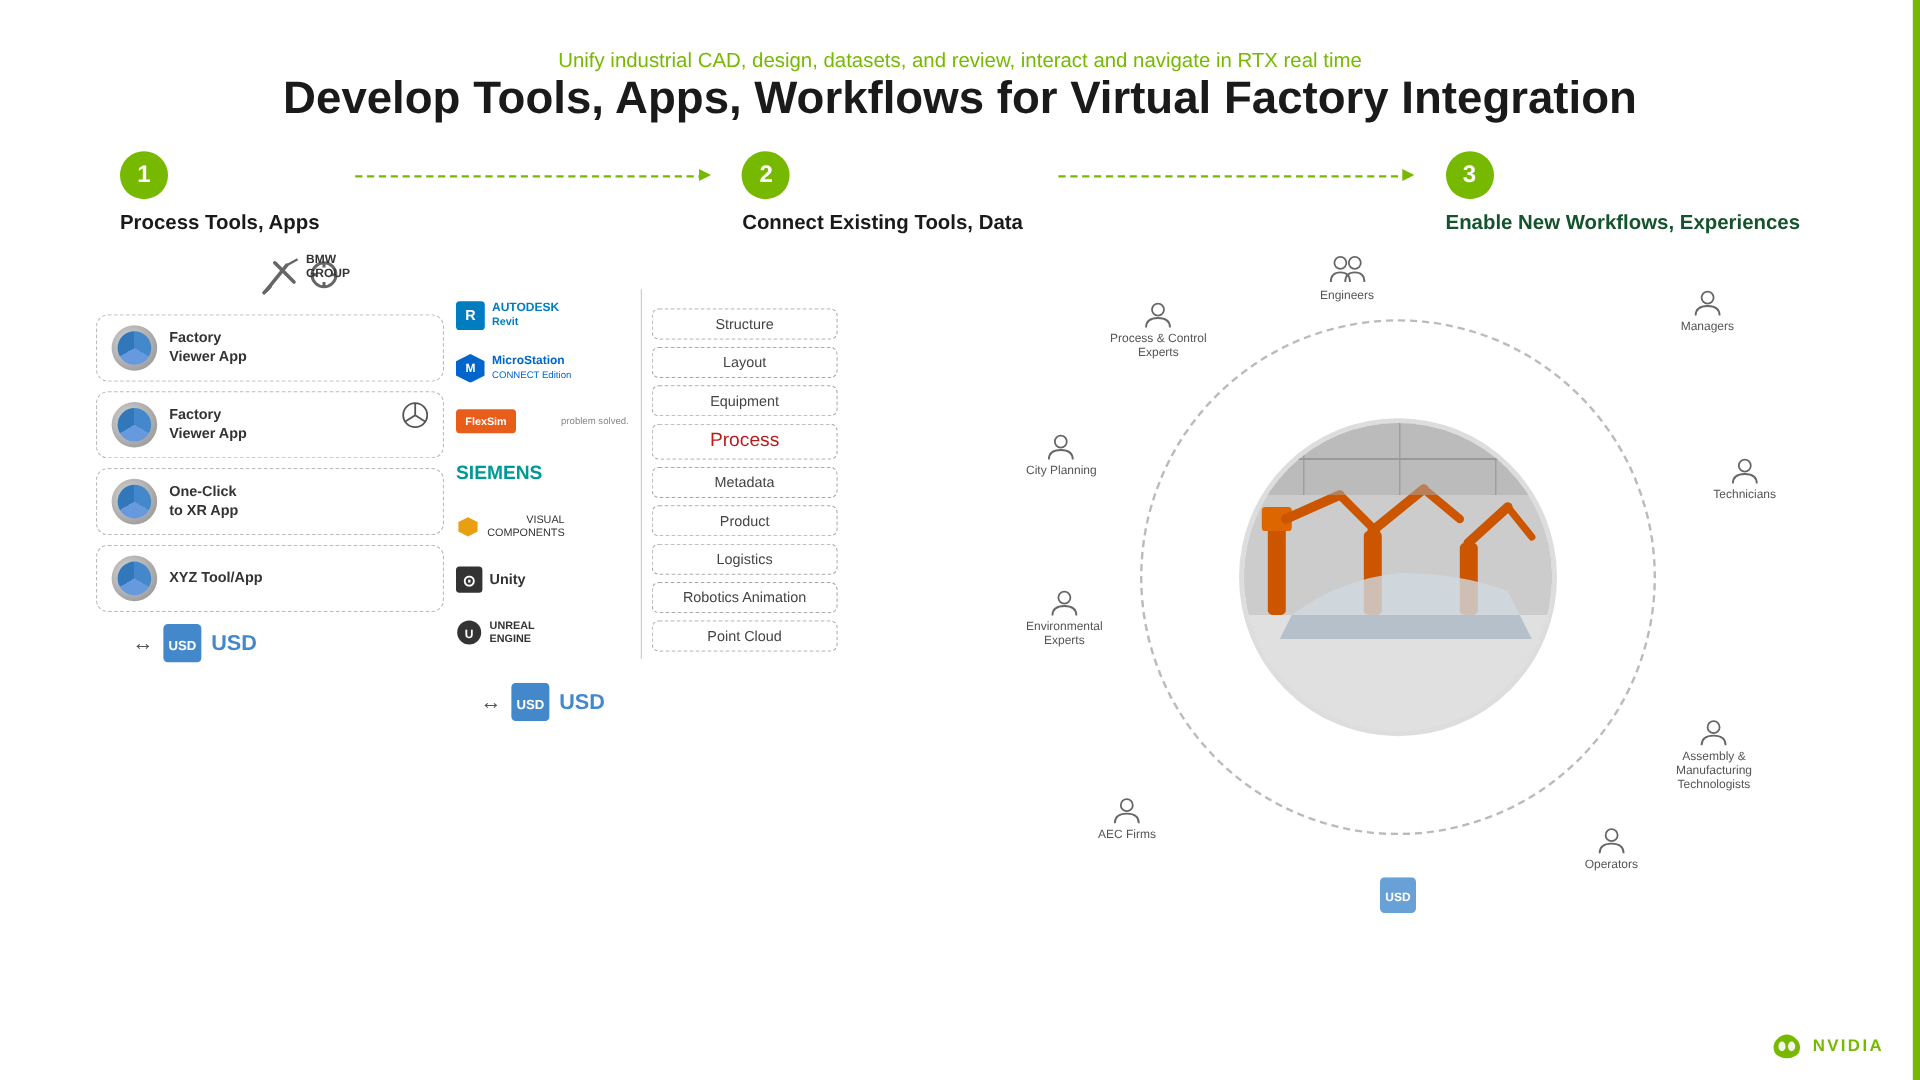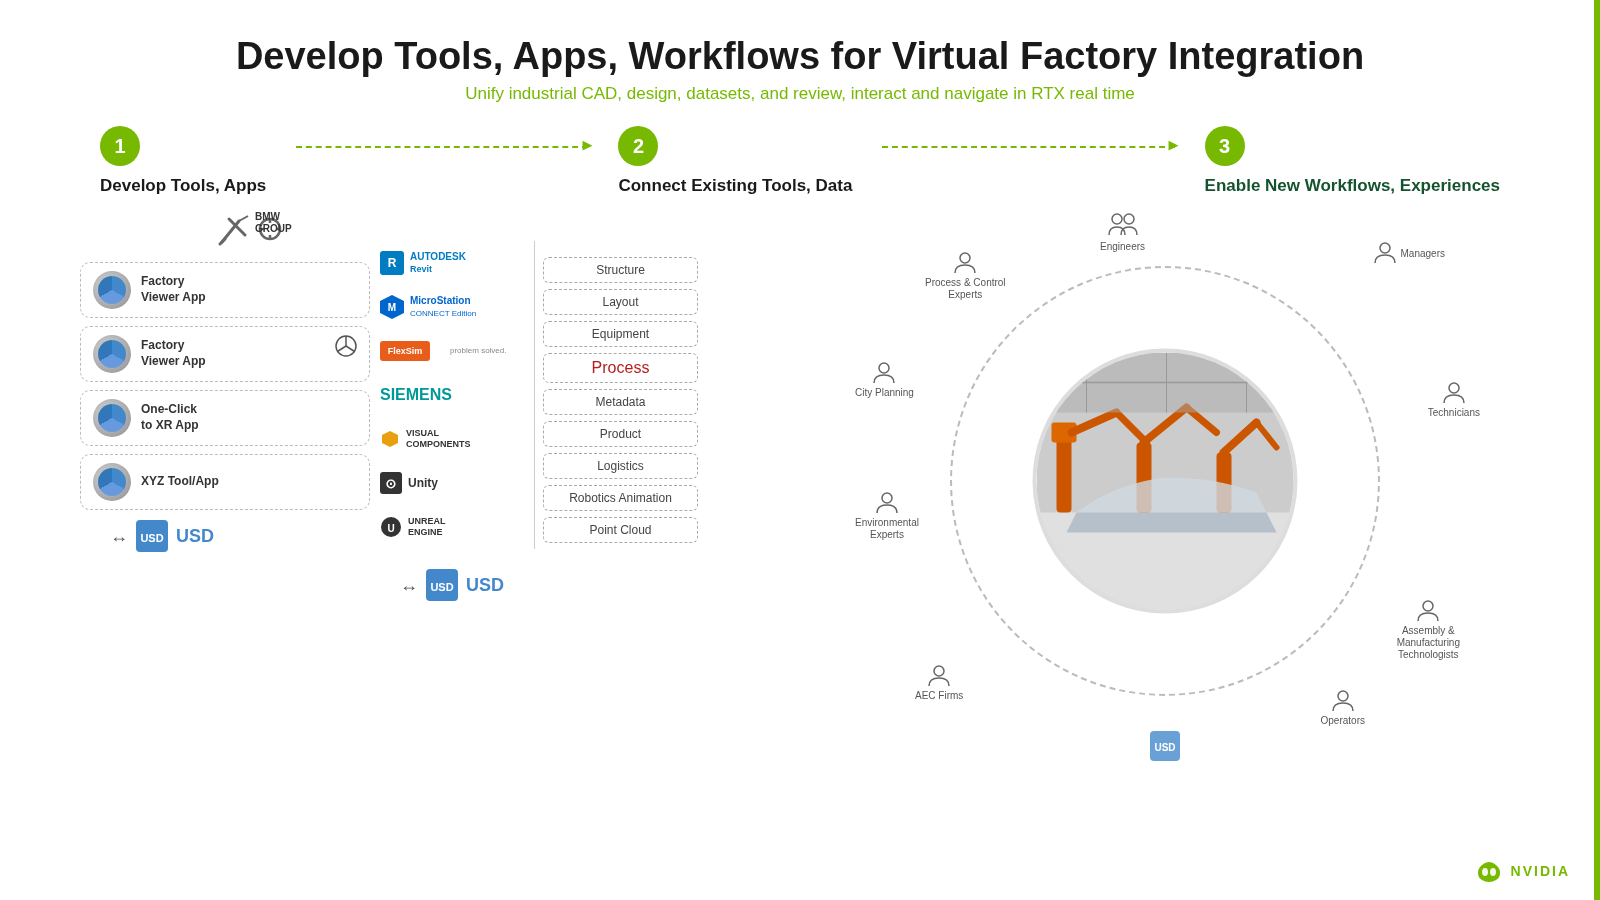--- a/index.html
+++ b/index.html
@@ -11,31 +11,31 @@
       overflow: hidden;
       position: relative;
     }
   </style>
 </head>
 <body>
 
 <div style="width:1600px; height:900px; background:#fff; position:relative; overflow:hidden;">
 
   <div style="text-align:center; padding-top:35px;">
+    <div style="font-size:17px; color:#76b900; margin-top:6px;">Unify industrial CAD, design, datasets, and review, interact and navigate in RTX real time</div>
     <div style="font-size:38px; font-weight:800; color:#1a1a1a;">Develop Tools, Apps, Workflows for Virtual Factory Integration</div>
-    <div style="font-size:17px; color:#76b900; margin-top:6px;">Unify industrial CAD, design, datasets, and review, interact and navigate in RTX real time</div>
   </div>
 
   <div style="display:flex; align-items:flex-start; padding: 22px 100px 0 100px; gap:0;">
 
     <div style="display:flex; flex-direction:column; align-items:flex-start;">
       <div style="width:40px;height:40px;border-radius:50%;background:#76b900;color:white;font-size:20px;font-weight:700;display:flex;align-items:center;justify-content:center;">
         <span>1</span>
       </div>
-      <div style="margin-top:10px; font-size:17px; font-weight:700; color:#1a1a1a; white-space:nowrap;">Develop Tools, Apps</div>
+      <div style="margin-top:10px; font-size:17px; font-weight:700; color:#1a1a1a; white-space:nowrap;">Process Tools, Apps</div>
     </div>
 
     <div style="flex:1; padding-top:20px; margin:0 30px;">
       <div style="position:relative; border-top:2.5px dashed #76b900;">
         <span style="position:absolute;right:-4px;top:-11px;color:#76b900;font-size:13px;">▶</span>
       </div>
     </div>
 
     <div style="display:flex; flex-direction:column; align-items:flex-start;">
       <div style="width:40px;height:40px;border-radius:50%;background:#76b900;color:white;font-size:20px;font-weight:700;display:flex;align-items:center;justify-content:center;">
@@ -139,35 +139,35 @@
           <div style="height:44px;display:flex;align-items:center;gap:6px;">
             <div style="width:24px;height:24px;background:#007dc1;border-radius:3px;color:white;display:flex;align-items:center;justify-content:center;font-size:12px;font-weight:700;flex-shrink:0;">R</div>
             <div style="font-size:10px;font-weight:700;color:#007dc1;line-height:1.2;">AUTODESK<br><span style="font-size:9px;">Revit</span></div>
           </div>
 
           <div style="height:44px;display:flex;align-items:center;gap:6px;">
             <div style="width:24px;height:24px;background:#0066cc;clip-path:polygon(50% 0%,100% 25%,100% 75%,50% 100%,0% 75%,0% 25%);color:white;display:flex;align-items:center;justify-content:center;font-size:10px;font-weight:700;flex-shrink:0;">M</div>
             <div style="font-size:10px;font-weight:700;color:#0066cc;line-height:1.2;">MicroStation<br><span style="font-size:8px;font-weight:400;">CONNECT Edition</span></div>
           </div>
 
-          <div style="height:44px;display:flex;align-items:center;gap:20px;">
+          <div style="height:44px;display:flex;align-items:center;gap:6px;justify-content:space-between;">
             <div style="width:50px;height:20px;background:#e85d1a;border-radius:3px;color:white;display:flex;align-items:center;justify-content:center;font-size:9px;font-weight:700;flex-shrink:0;">FlexSim</div>
             <div style="font-size:8px;color:#888;line-height:1.1;">problem solved.</div>
           </div>
 
 
           <div style="height:44px;display:flex;align-items:center;gap:6px;">
             <div style="font-size:16px;font-weight:700;color:#009999;">SIEMENS</div>
           </div>
 
           <div style="height:44px;display:flex;align-items:center;gap:6px;">
             <svg width="20" height="20" viewBox="0 0 20 20">
               <polygon points="10,2 18,6 18,14 10,18 2,14 2,6" fill="#e8a010"></polygon>
             </svg>
-            <div style="font-size:9px;font-weight:700;color:#333;line-height:1.2;">VISUAL<br>COMPONENTS</div>
+            <div style="font-size:9px;font-weight:400;color:#333;line-height:1.2;text-align:right;">VISUAL<br>COMPONENTS</div>
           </div>
 
           <div style="height:44px;display:flex;align-items:center;gap:6px;">
             <div style="width:22px;height:22px;background:#333;border-radius:3px;color:white;display:flex;align-items:center;justify-content:center;font-size:13px;font-weight:700;">⊙</div>
             <div style="font-size:12px;font-weight:700;color:#333;">Unity</div>
           </div>
 
           <div style="height:44px;display:flex;align-items:center;gap:6px;">
             <svg width="22" height="22" viewBox="0 0 22 22">
               <circle cx="11" cy="11" r="10" fill="#333"></circle>
@@ -247,21 +247,21 @@
         </div>
 
         <div style="position:absolute;top:30px;left:20px;display:flex;flex-direction:column;align-items:center;gap:2px;">
           <svg width="28" height="24" viewBox="0 0 28 24">
             <circle cx="14" cy="7" r="5" fill="none" stroke="#666" stroke-width="1.5"></circle>
             <path d="M4 22 Q4 14 14 14 Q24 14 24 22" fill="none" stroke="#666" stroke-width="1.5"></path>
           </svg>
           <span style="font-size:10px;color:#555;text-align:center;line-height:1.2;">Process &amp; Control<br>Experts</span>
         </div>
 
-        <div style="position:absolute;top:20px;right:-20px;display:flex;align-items:center;gap:2px;">
+        <div style="position:absolute;top:20px;right:-20px;display:flex;flex-direction:column;align-items:center;gap:2px;">
           <svg width="28" height="24" viewBox="0 0 28 24">
             <circle cx="14" cy="7" r="5" fill="none" stroke="#666" stroke-width="1.5"></circle>
             <path d="M4 22 Q4 14 14 14 Q24 14 24 22" fill="none" stroke="#666" stroke-width="1.5"></path>
           </svg>
           <span style="font-size:10px;color:#555;text-align:center;">Managers</span>
         </div>
 
         <div style="position:absolute;top:140px;left:-50px;display:flex;flex-direction:column;align-items:center;gap:2px;">
           <svg width="28" height="24" viewBox="0 0 28 24">
             <circle cx="14" cy="7" r="5" fill="none" stroke="#666" stroke-width="1.5"></circle>

